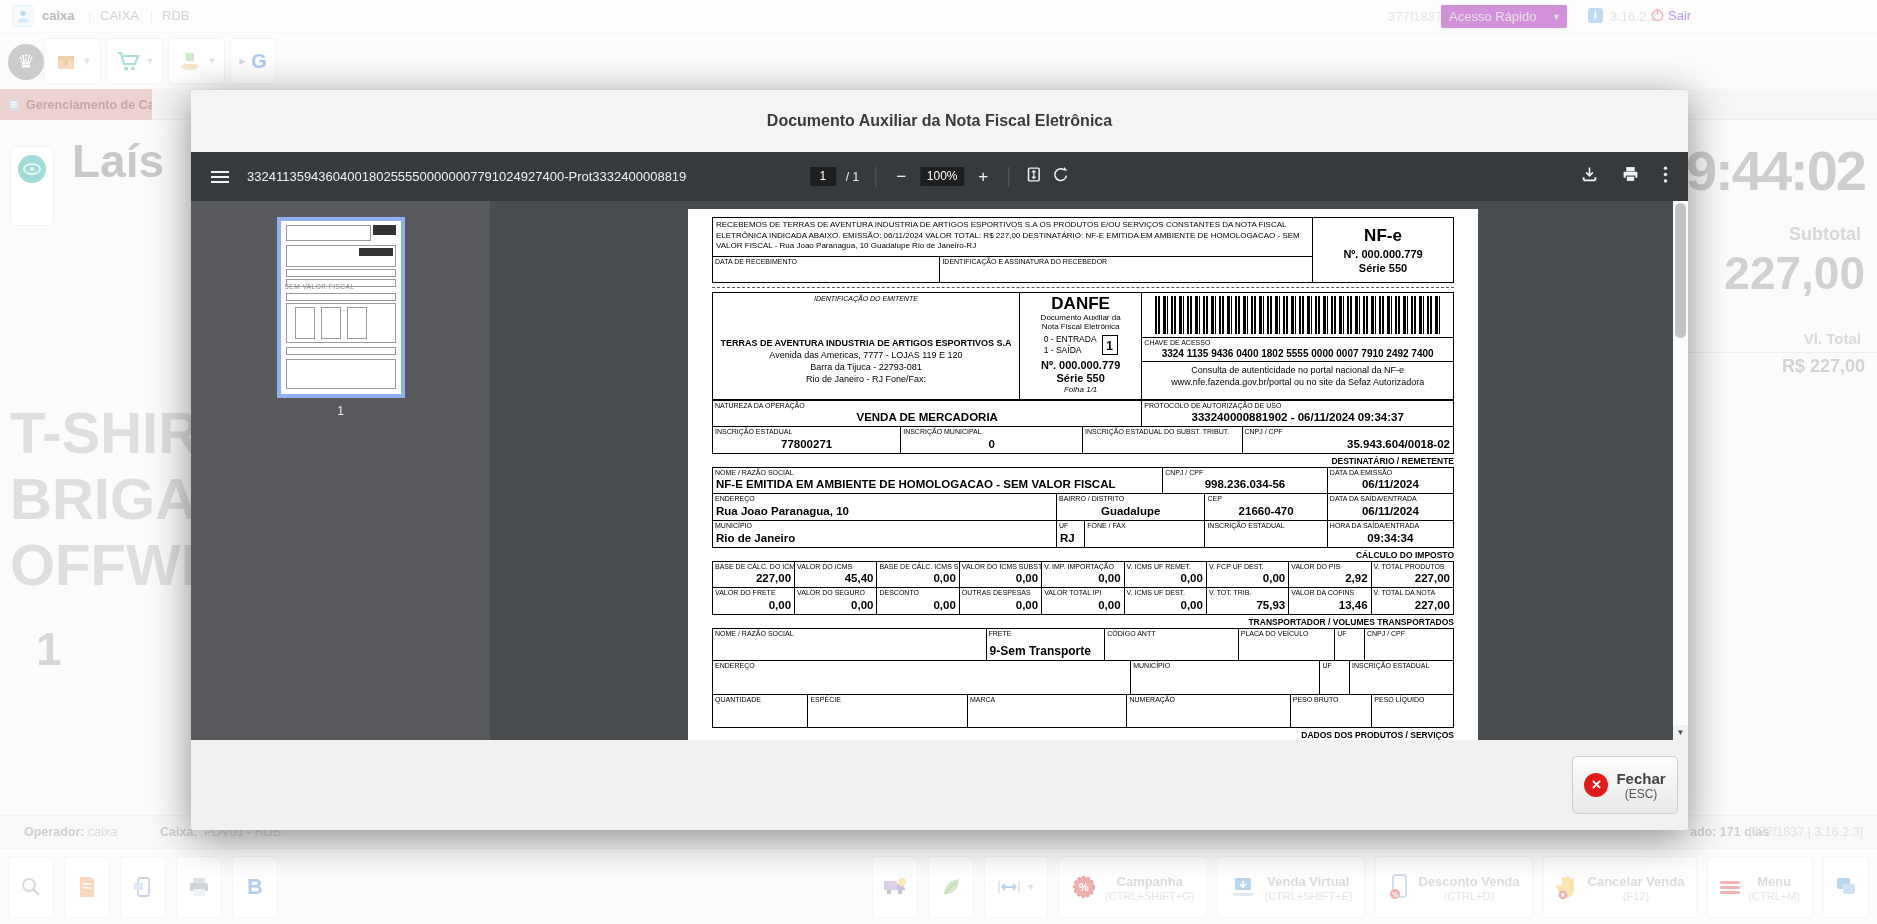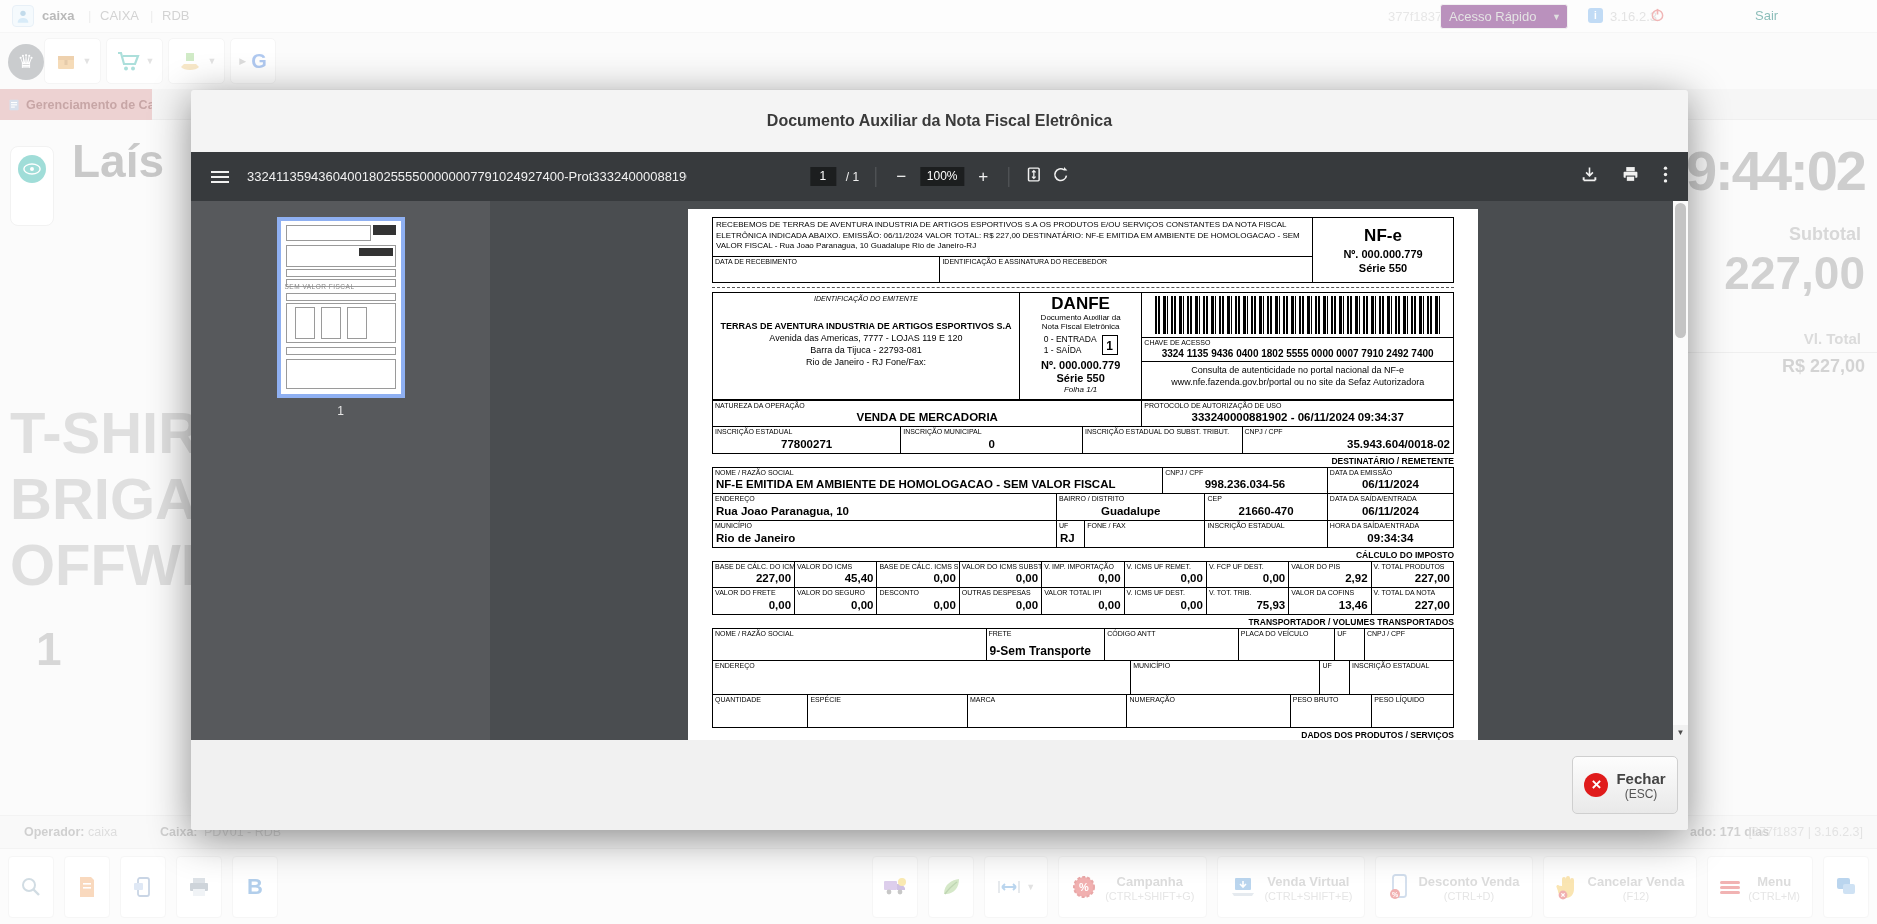--- a/index.html
+++ b/index.html
@@ -5,27 +5,27 @@
   * { margin:0; padding:0; box-sizing:border-box; }
   html,body { width:1877px; height:924px; overflow:hidden; font-family:"Liberation Sans","DejaVu Sans",sans-serif; background:#fafafa; position:relative; }
 
   
   .topbar { position:absolute; left:0; top:0; width:1877px; height:33px; background:#fbfbfb; border-bottom:1px solid #ededed; display:flex; align-items:center; }
   .avatar { position:absolute; left:12px; top:5px; width:22px; height:22px; border:1px solid #cfe0ee; border-radius:4px; background:#eaf4fb; display:flex; align-items:center; justify-content:center; }
   .tb-user { position:absolute; left:42px; top:8px; font-size:13px; font-weight:bold; color:#6e6e6e; }
   .tb-sep { color:#d8d8d8; font-size:13px; position:absolute; top:8px; }
   .tb-menu { position:absolute; top:8px; font-size:13px; color:#a3a3a3; }
   .tb-session { position:absolute; left:1388px; top:9px; font-size:13px; color:#cccccc; }
-  .quick-box { position:absolute; left:1440px; top:4px; width:128px; height:25px; border:1px solid #e3e3e3; border-radius:3px; background:#701a75; display:flex; align-items:center; }
+  .quick-box { position:absolute; left:1440px; top:4px; width:128px; height:25px; border:1px solid #e3e3e3; border-radius:3px; background:#a21caf; display:flex; align-items:center; }
   .quick-box span.qtext { font-size:13px; color:#c6c6c6; padding-left:8px; flex:1; }
   .caret { font-size:9px; color:#bdbdbd; padding-right:6px; }
   .info-badge { position:absolute; left:1588px; top:8px; width:15px; height:15px; background:#7db4ea; border-radius:3px; color:#fff; font-size:10px; font-weight:bold; text-align:center; line-height:15px; }
   .tb-version { position:absolute; left:1610px; top:9px; font-size:13px; color:#c4c4c4; }
   .power { position:absolute; left:1650px; top:7px; }
-  .tb-sair { position:absolute; left:1755px; top:8px; font-size:13px; color:#0f766e; }
+  .tb-sair { position:absolute; left:1668px; top:8px; font-size:13px; color:#6d28d9; }
 
   .iconrow { position:absolute; left:0; top:33px; width:1877px; height:56px; background:#f6f6f6; }
   .crown-circle { position:absolute; left:8px; top:11px; width:36px; height:36px; border-radius:50%; background:#90959a; color:#fff; font-size:19px; text-align:center; line-height:36px; }
   .ibtn { position:absolute; top:5px; height:46px; background:#fff; border:1px solid #eaeaea; border-radius:5px; display:flex; align-items:center; justify-content:center; gap:5px; }
   .icaret { font-size:9px; color:#c2c2c2; }
 
   .tabbar { position:absolute; left:0; top:89px; width:1877px; height:31px; background:#ededed; border-bottom:1px solid #dddddd; }
   .tab { position:absolute; left:0; top:0; height:31px; width:152px; background:#d9a2a2; display:flex; align-items:center; gap:6px; padding-left:8px; }
   .tab-label { font-size:12.5px; font-weight:bold; color:#8a4545; white-space:nowrap; overflow:hidden; }
 
@@ -103,21 +103,21 @@
   .tc { text-align:center; } .tr { text-align:right; }
   .dhead { font-size:8.5px; font-weight:bold; line-height:10px; margin:2px 0 1px;text-align:right; }
   .h27 { height:27px; } .h33 { height:33px; } .h34 { height:34px; }
   .recibo-text { font-size:8px; line-height:10.5px; padding:2px 3px; height:40px; border:1px solid #000; }
   .nfe-box { width:19%; border:1px solid #000; border-left-width:0; text-align:center; display:flex; flex-direction:column; justify-content:center; gap:2px; }
   .nfe-t { font-size:17px; font-weight:bold; }
   .nfe-n { font-size:11px; font-weight:bold; }
   .dash { border-top:1px dashed #555; margin:4px 0 4px; }
   .emit { height:108px; }
   .emit-label { font-size:7px; font-style:italic; text-align:center; padding-top:2px; }
-  .emit-nome { font-size:9px; font-weight:bold; text-align:center; margin-top:19px; line-height:11px; }
+  .emit-nome { font-size:9px; font-weight:bold; text-align:center; margin-top:36px; line-height:11px; }
   .emit-line { font-size:9px; text-align:center; line-height:12px; }
   .danfe-t { font-size:17px; font-weight:bold; text-align:center; line-height:18px; margin-top:2px; }
   .danfe-sub { font-size:8px; text-align:center; line-height:9px; }
   .es-row { display:flex; align-items:center; justify-content:center; gap:5px; margin-top:3px; }
   .es-lines { font-size:8.5px; line-height:11px; }
   .tipo-box { width:16px; height:20px; border:1px solid #000; font-size:12px; font-weight:bold; text-align:center; line-height:20px; }
   .mid-n { font-size:11px; font-weight:bold; text-align:center; line-height:13px; margin-top:3px; }
   .folha { font-size:8px; font-style:italic; text-align:center; }
   .barcode-wrap { height:45px; display:flex; align-items:center; justify-content:center; border-bottom:1px solid #000; }
   .barcode { width:92%; height:38px; background:repeating-linear-gradient(90deg,#000 0 2px,#fff 2px 3px,#000 3px 5px,#fff 5px 8px,#000 8px 11px,#fff 11px 12px,#000 12px 13px,#fff 13px 16px); }

